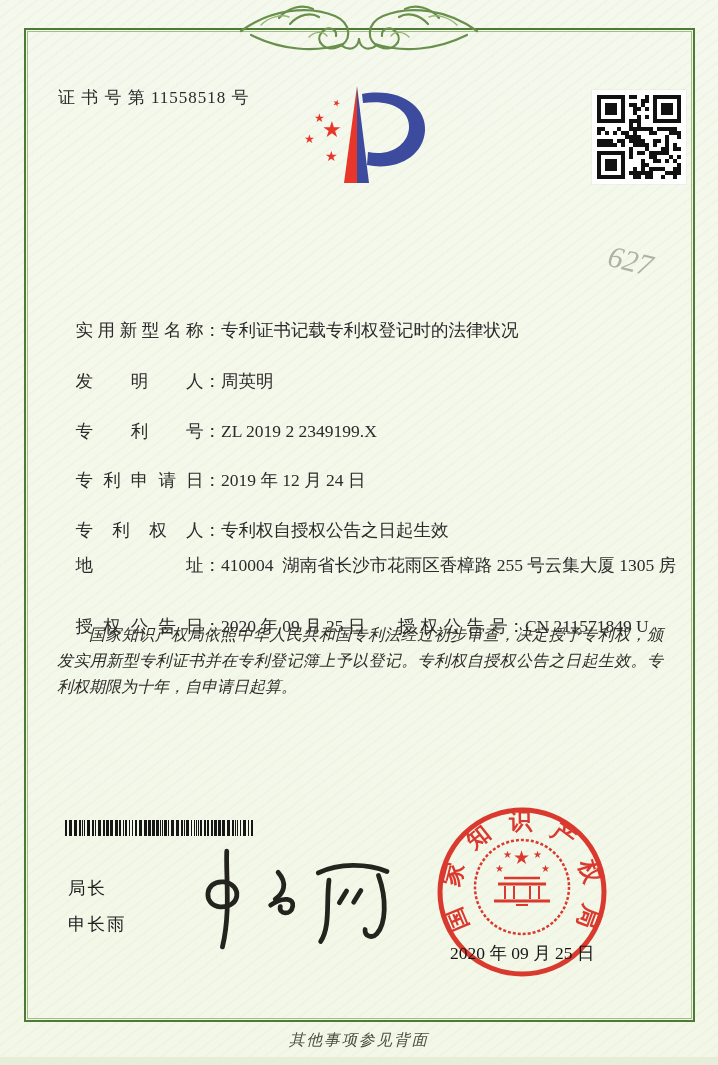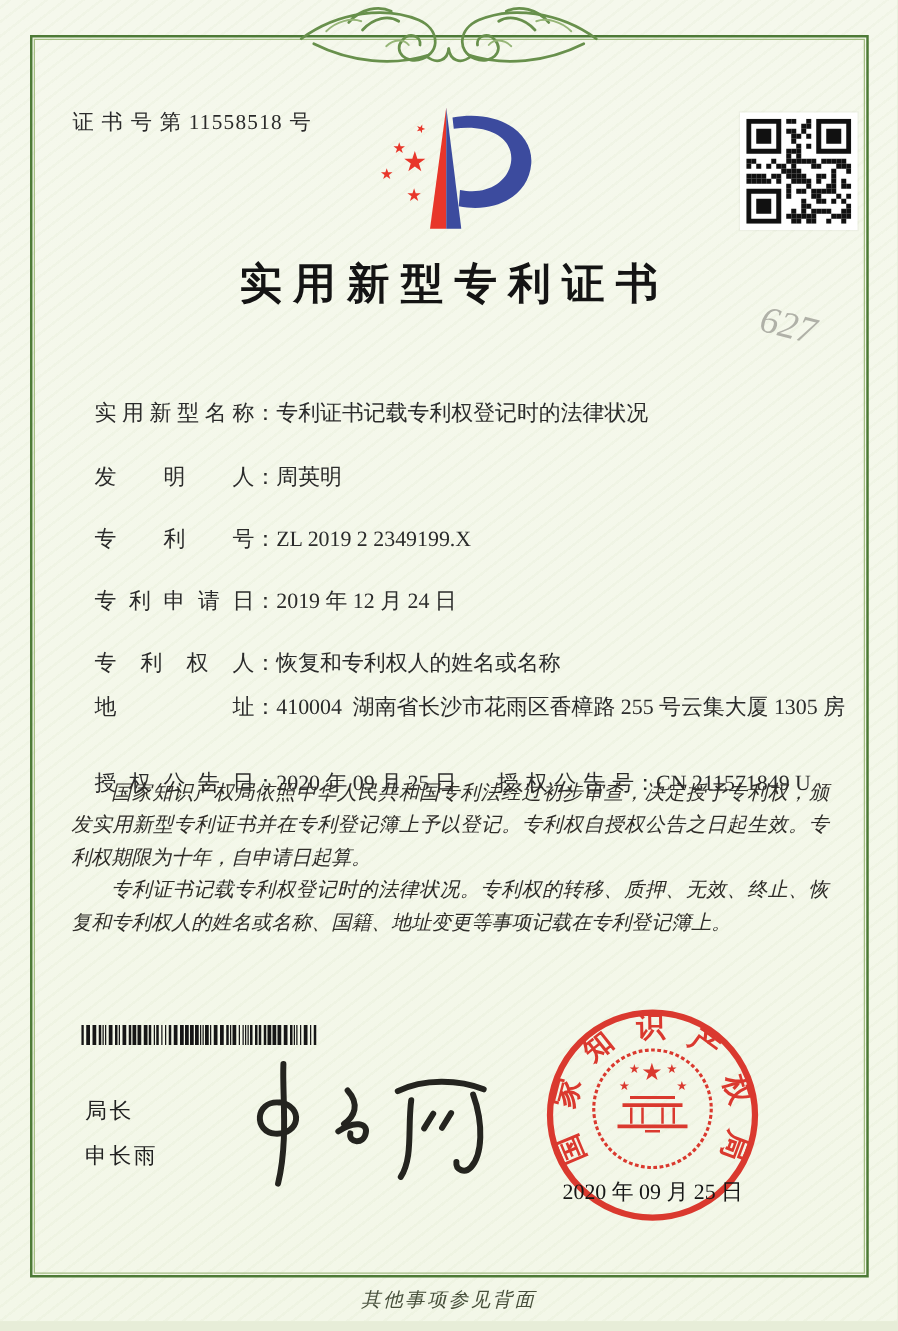--- a/index.html
+++ b/index.html
@@ -254,50 +254,48 @@
         <rect x="8" y="8" width="12" height="12" fill="#111"></rect>
         <rect x="56" y="0" width="28" height="28" fill="#111"></rect>
         <rect x="60" y="4" width="20" height="20" fill="#fff"></rect>
         <rect x="64" y="8" width="12" height="12" fill="#111"></rect>
         <rect x="0" y="56" width="28" height="28" fill="#111"></rect>
         <rect x="4" y="60" width="20" height="20" fill="#fff"></rect>
         <rect x="8" y="64" width="12" height="12" fill="#111"></rect>
       </svg>
   </div>
 
-  <div class="abs title">实用新型专利证书</div>
 
   <div class="abs pencil-note">627</div>
 
   <div class="abs frow" style="top:297px">
     <span class="flabel">实用新型名称</span><span>：</span><span class="fvalue">专利证书记载专利权登记时的法律状况</span>
   </div>
   <div class="abs frow" style="top:348px">
     <span class="flabel">发明人</span><span>：</span><span class="fvalue">周英明</span>
   </div>
   <div class="abs frow" style="top:398px">
     <span class="flabel">专利号</span><span>：</span><span class="fvalue">ZL 2019 2 2349199.X</span>
   </div>
   <div class="abs frow" style="top:447px">
     <span class="flabel">专利申请日</span><span>：</span><span class="fvalue">2019 年 12 月 24 日</span>
   </div>
   <div class="abs frow" style="top:497px">
-    <span class="flabel">专利权人</span><span>：</span><span class="fvalue">恢复和专利权人的姓名或名称</span>
+    <span class="flabel">专利权人</span><span>：</span><span class="fvalue">专利权自授权公告之日起生效</span>
   </div>
   <div class="abs frow" style="top:532px">
     <span class="flabel">地址</span><span>：</span><span class="fvalue">410004  湖南省长沙市花雨区香樟路 255 号云集大厦 1305 房</span>
   </div>
 
   <div class="abs frow" style="top:593px">
     <span class="flabel">授权公告日</span><span>：</span><span class="fvalue">2020 年 09 月 25 日</span><span class="grant-right flabel" style="width:110px">授权公告号</span><span>：</span><span class="fvalue">CN 211571849 U</span>
   </div>
 
   <div class="abs paras">
     <p>国家知识产权局依照中华人民共和国专利法经过初步审查，决定授予专利权，颁发实用新型专利证书并在专利登记簿上予以登记。专利权自授权公告之日起生效。专利权期限为十年，自申请日起算。</p>
-    <p>专利证书记载专利权登记时的法律状况。专利权的转移、质押、无效、终止、恢复和专利权人的姓名或名称、国籍、地址变更等事项记载在专利登记簿上。</p>
   </div>
 
   <div class="abs barcode-wrap">
     <svg width="195" height="16" viewBox="0 0 195 16">
         <rect x="0" y="0" width="2" height="16" fill="#161616"></rect>
         <rect x="4" y="0" width="3" height="16" fill="#161616"></rect>
         <rect x="9" y="0" width="3" height="16" fill="#161616"></rect>
         <rect x="14" y="0" width="2" height="16" fill="#161616"></rect>
         <rect x="17" y="0" width="1" height="16" fill="#161616"></rect>
         <rect x="19" y="0" width="1" height="16" fill="#161616"></rect>

